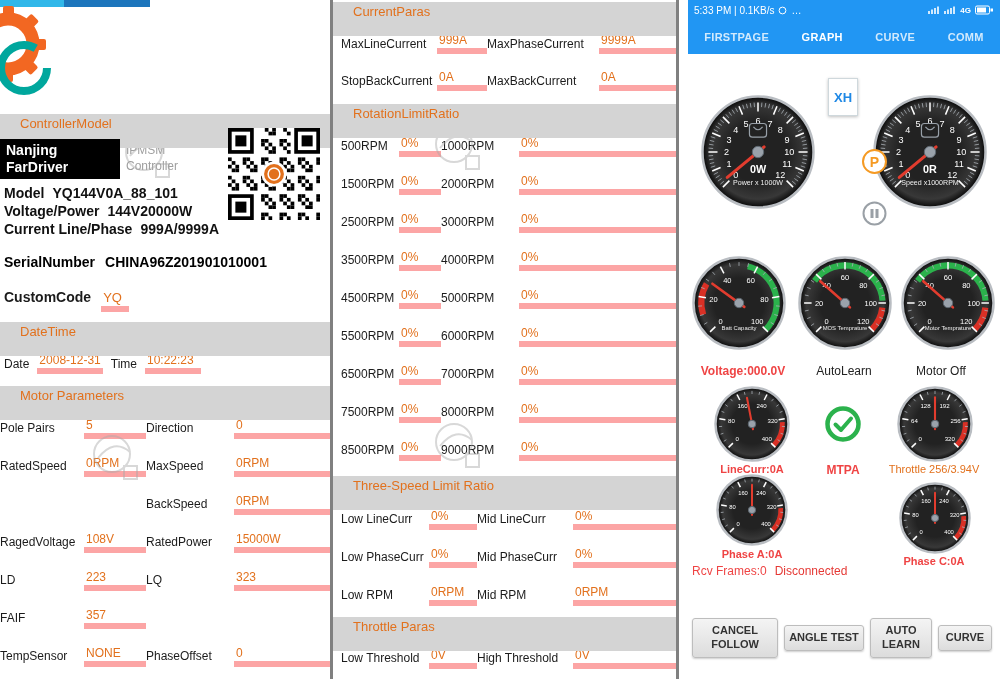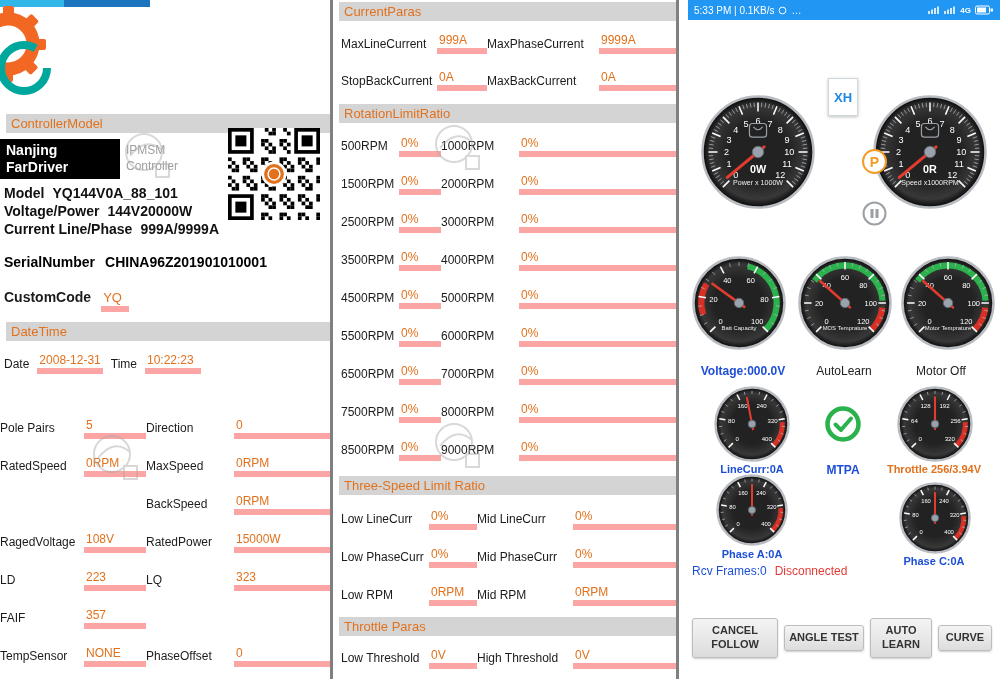--- a/index.html
+++ b/index.html
@@ -4,21 +4,21 @@
 <style>
 *{margin:0;padding:0;box-sizing:border-box;}
 html,body{width:1000px;height:679px;}
 body{font-family:"Liberation Sans",sans-serif;position:relative;background:#fff;overflow:hidden;color:#1b1b1b;}
 .panel{position:absolute;top:0;height:679px;background:#fff;overflow:hidden;}
 .left{left:0;width:330px;}
 .mid{left:333px;width:343px;}
 .sep{position:absolute;top:0;height:679px;width:3px;background:#808080;z-index:5;}
 .sep1{left:330px;}.sep2{left:676px;}
 .phone{position:absolute;left:688px;top:0;width:312px;height:503px;background:#fff;}
-.sec-h{position:absolute;left:0;right:0;height:19px;background:#d4d4d4;color:#E2711D;font-size:13px;line-height:19px;padding-left:5px;z-index:2;margin-left:6px;}
+.sec-h{position:absolute;left:0;right:0;height:34px;background:#d4d4d4;color:#E2711D;font-size:13px;line-height:19px;padding-left:20px;z-index:2;}
 .lab{color:#1b1b1b;font-size:12px;}
 .val{color:#E2711D;font-size:12px;border-bottom:6px solid #fca5a5;min-width:40px;display:inline-block;padding:0 2px 1px;}
 .val:empty{visibility:hidden;}
 .topbar{position:absolute;top:0;height:7px;}
 .topbar.cyan{left:0;width:64px;background:#31B7E9;}
 .topbar.blue{left:64px;width:86px;background:#1C75BC;}
 .logo{position:absolute;left:-30px;top:2px;z-index:1;}
 .brandbox{position:absolute;left:0;top:139px;width:120px;height:40px;background:#000;color:#fff;font-size:14px;font-weight:bold;padding:3px 6px;line-height:17px;z-index:2;}
 .ipmsm{position:absolute;left:126px;top:142px;color:#9e9e9e;font-size:12px;line-height:16px;}
 .qr{position:absolute;left:228px;top:128px;width:92px;height:92px;z-index:2;}
@@ -56,22 +56,22 @@
 #gauge-mos-temp{left:110px;top:202px;width:94px;height:94px;}
 #gauge-motor-temp{left:213px;top:202px;width:94px;height:94px;}
 #gauge-linecurr{left:26px;top:332px;width:76px;height:76px;}
 #gauge-throttle{left:209px;top:332px;width:76px;height:76px;}
 #gauge-phase-a{left:28px;top:420px;width:72px;height:72px;}
 #gauge-phase-c{left:211px;top:428px;width:72px;height:72px;}
 .xh{position:absolute;left:140px;top:24px;width:30px;height:38px;background:#fff;border:1px solid #cfd8dc;box-shadow:0 1px 3px rgba(0,0,0,.25);color:#1e88e5;font-weight:bold;font-size:13px;display:flex;align-items:center;justify-content:center;}
 .pcircle{position:absolute;left:174px;top:95px;width:25px;height:25px;border-radius:50%;border:2px solid #f59a23;color:#f59a23;font-weight:bold;font-size:14px;display:flex;align-items:center;justify-content:center;background:#fff;}
 .stopcircle{position:absolute;left:174px;top:147px;width:25px;height:25px;}
 .ptext{position:absolute;font-size:12px;text-align:center;}
-.blue{color:#1d4ed8;}
-.orange{color:#E2711D;font-weight:bold;}
+.blue{color:#ef4444;}
+.orange{color:#E2711D;}
 .red{color:#E53935;}
 .bold{font-weight:bold;}
 .check{position:absolute;left:135px;top:350px;width:40px;height:40px;}
 .btnbar{position:absolute;left:0;right:0;top:558px;height:52px;display:flex;align-items:center;gap:6px;padding:0 4px;}
 .abtn{background:linear-gradient(#f4f4f4,#dcdcdc);border:1px solid #bdbdbd;border-radius:3px;color:#333;font-family:"Liberation Sans",sans-serif;font-size:11px;font-weight:bold;line-height:1.25;text-align:center;padding:5px 2px;cursor:pointer;box-shadow:0 1px 2px rgba(0,0,0,.2);}
 .rcvrow{position:absolute;left:4px;top:510px;font-size:12px;display:flex;gap:8px;white-space:nowrap;}
 </style>
 </head>
 <body>
 
@@ -281,20 +281,21 @@
   </div>
 
   <div class="sec-h" style="top:322px"><span>DateTime</span></div>
   <div class="daterow">
     <span class="lab">Date</span>
     <span class="val d">2008-12-31</span>
     <span class="lab">Time</span>
     <span class="val t">10:22:23</span>
   </div>
 
+  <div class="sec-h" style="top:386px"><span>Motor Parameters</span></div>
   <div class="rowsabs" style="top:409px">
       <div class="g4row">
       <span class="lab">Pole Pairs</span>
       <span class="val">5</span>
       <span class="lab">Direction</span>
       <span class="val">0</span>
     </div>
       <div class="g4row">
       <span class="lab">RatedSpeed</span>
       <span class="val">0RPM</span>
@@ -492,20 +493,26 @@
       <svg width="12" height="10">
           <path d="M1 9 V6 M4 9 V4.5 M7 9 V3 M10 9 V1.5" stroke="#fff" stroke-width="1.6" fill="none"></path>
         </svg>
       <span class="netbadge">4G</span>
       <svg width="19" height="10">
           <rect x="0.5" y="1" width="14" height="8" rx="1.5" fill="none" stroke="#fff"></rect>
           <rect x="2" y="2.5" width="9" height="5" fill="#fff"></rect>
           <rect x="15.5" y="3.5" width="2.5" height="3" fill="#fff"></rect>
         </svg>
     </span>
+  </div>
+  <div class="tabs">
+    <div class="tab">FIRSTPAGE</div>
+    <div class="tab active">GRAPH</div>
+    <div class="tab">CURVE</div>
+    <div class="tab">COMM</div>
   </div>
 
   <div class="dash">
     <div class="gauge" id="gauge-power"><svg width="114" height="114" viewBox="0 0 114 114">
           <defs>
             <radialGradient id="rgpower">
               <stop offset="55%" stop-color="#222"></stop>
               <stop offset="85%" stop-color="#383838"></stop>
               <stop offset="100%" stop-color="#080808"></stop>
             </radialGradient>

